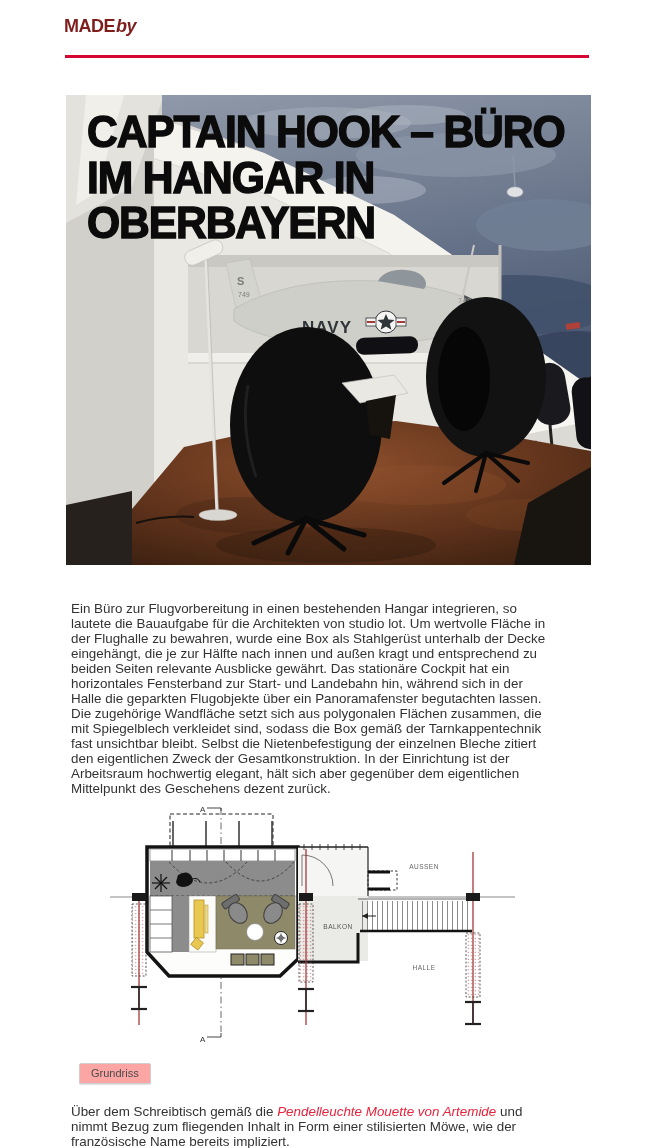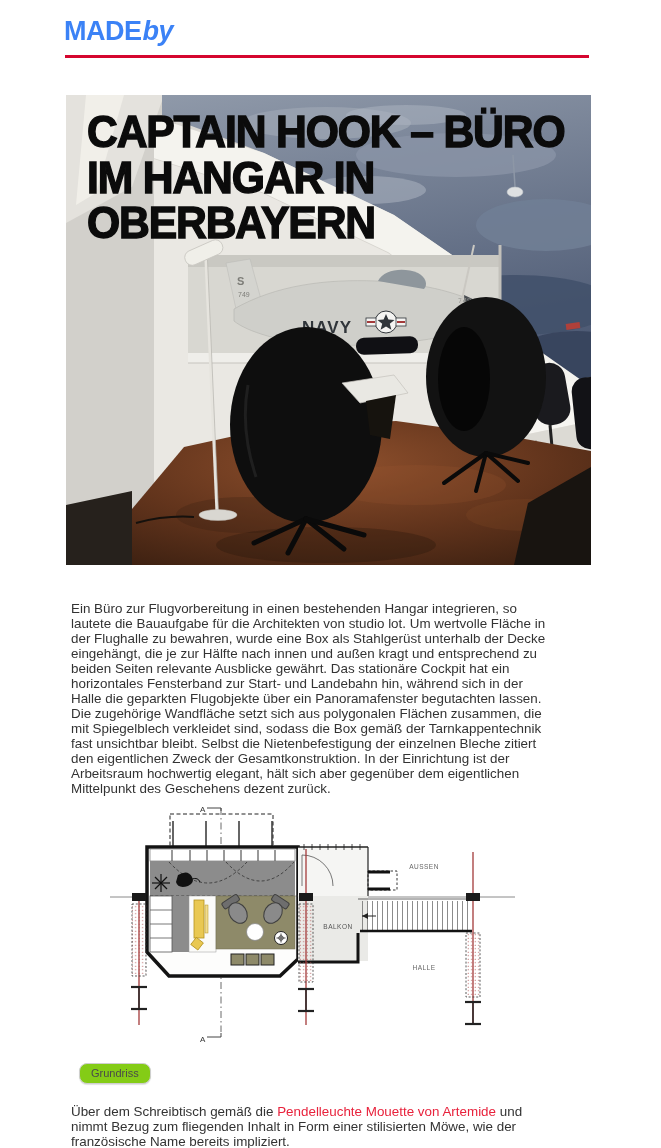--- a/index.html
+++ b/index.html
@@ -1,38 +1,38 @@
 <!DOCTYPE html>
 <html><head>
 <meta charset="utf-8">
 <style>
   html,body{margin:0;padding:0;background:#fff;}
   body{width:661px;height:1148px;position:relative;overflow:hidden;
        font-family:"Liberation Sans",sans-serif;color:#2e2e2e;}
-  .logo{position:absolute;left:64px;top:16px;font-size:27px;letter-spacing:-0.5px;
-        color:#3b82f6;cursor:pointer;white-space:nowrap;}
+  .logo{position:absolute;left:64px;top:16px;font-size:18px;letter-spacing:-0.5px;
+        color:#7f1d1d;cursor:pointer;white-space:nowrap;}
   .logo-made{font-weight:800;}
   .logo-by{font-style:italic;font-weight:600;margin-left:1px;}
   .rule{position:absolute;left:65px;top:55px;width:524px;height:3px;background:#d5062f;}
   .hero{position:absolute;left:66px;top:95px;width:525px;height:470px;margin:0;overflow:hidden;background:#dad8d3;}
   .hero svg{position:absolute;left:0;top:0;}
   .hero-title{position:absolute;left:21px;top:14px;margin:0;
       font-size:44px;line-height:45.5px;font-weight:800;color:#0b0b0b;
       letter-spacing:-1.2px;-webkit-text-stroke:1.4px #0b0b0b;
       transform:scaleX(.97);transform-origin:left top;}
   .hero-title span{display:block;}
   .para{position:absolute;left:71px;width:481px;margin:0;font-size:13.4px;
         line-height:15px;color:#333;}
   #p1{top:601px;}
   .plan{position:absolute;left:110px;top:797px;width:440px;height:250px;margin:0;}
-  .chip{position:absolute;left:79px;top:1063px;background:#84cc16;border:1px solid #cfcfcf;
-        border-radius:8px;padding:3px 11px 4px;font-size:11px;color:#4a4a4a;
+  .chip{position:absolute;left:79px;top:1063px;background:#fca5a5;border:1px solid #cfcfcf;
+        border-radius:2px;padding:3px 11px 4px;font-size:11px;color:#4a4a4a;
         box-shadow:0 1px 1px rgba(0,0,0,.12);}
   .para2{top:1104px;}
-  .textlink{color:#e8223c;text-decoration:none;cursor:pointer;}
+  .textlink{color:#e8223c;text-decoration:none;cursor:pointer;font-style:italic;}
   svg text{font-family:"Liberation Sans",sans-serif;}
 </style>
 </head>
 <body>
 
 <div class="logo">
   <span class="logo-made">MADE</span><span class="logo-by">by</span>
 </div>
 <div class="rule"></div>
 

